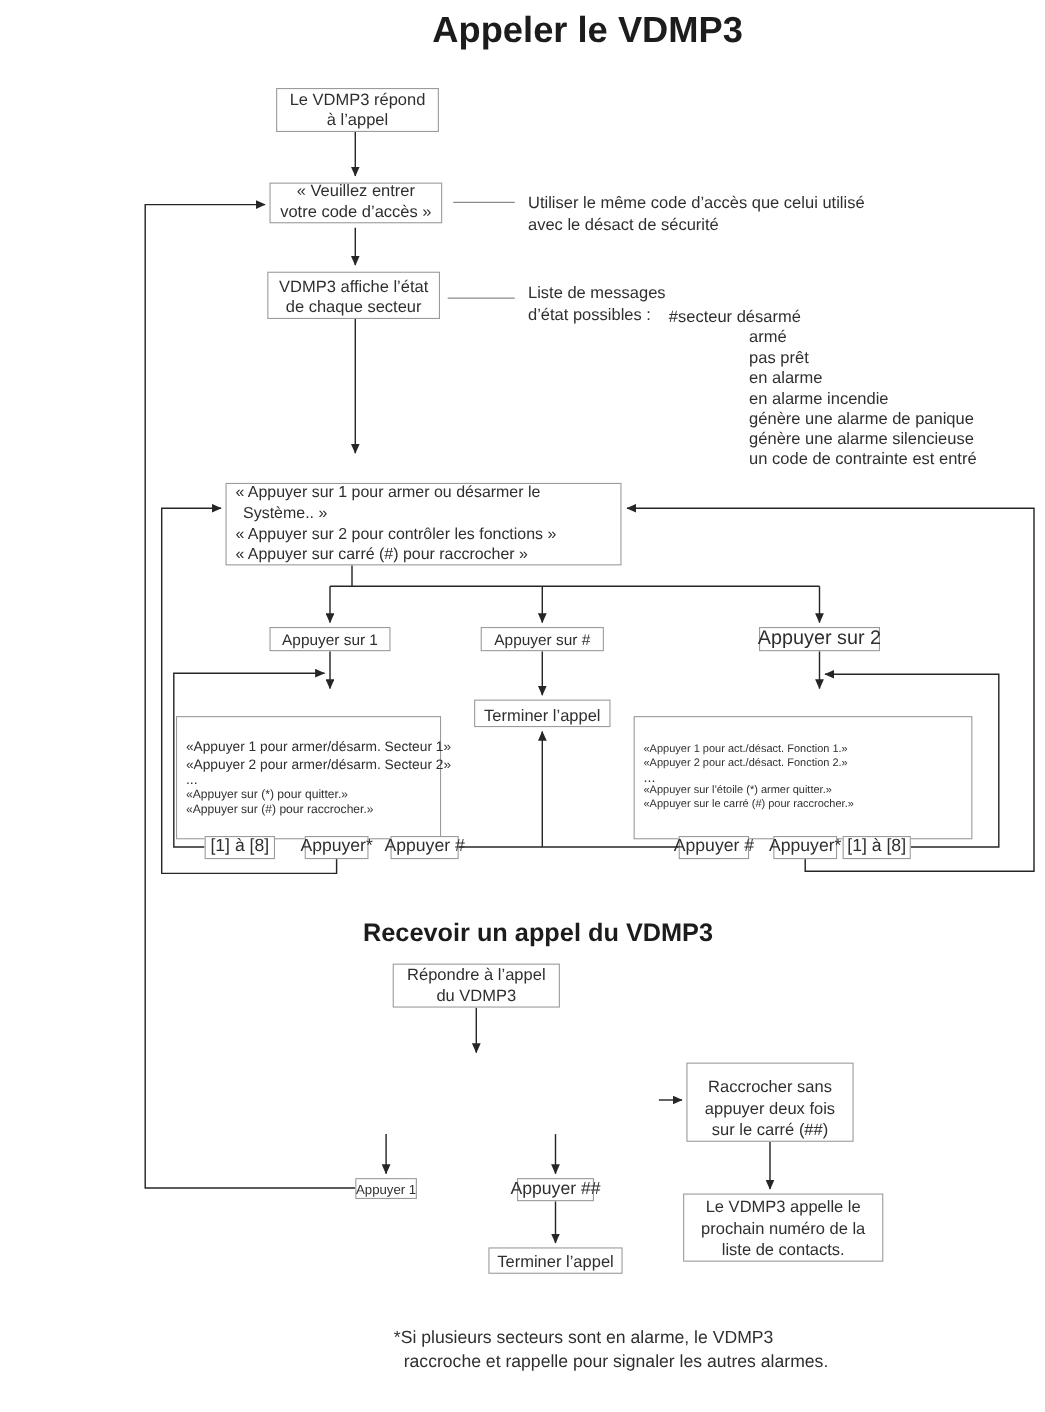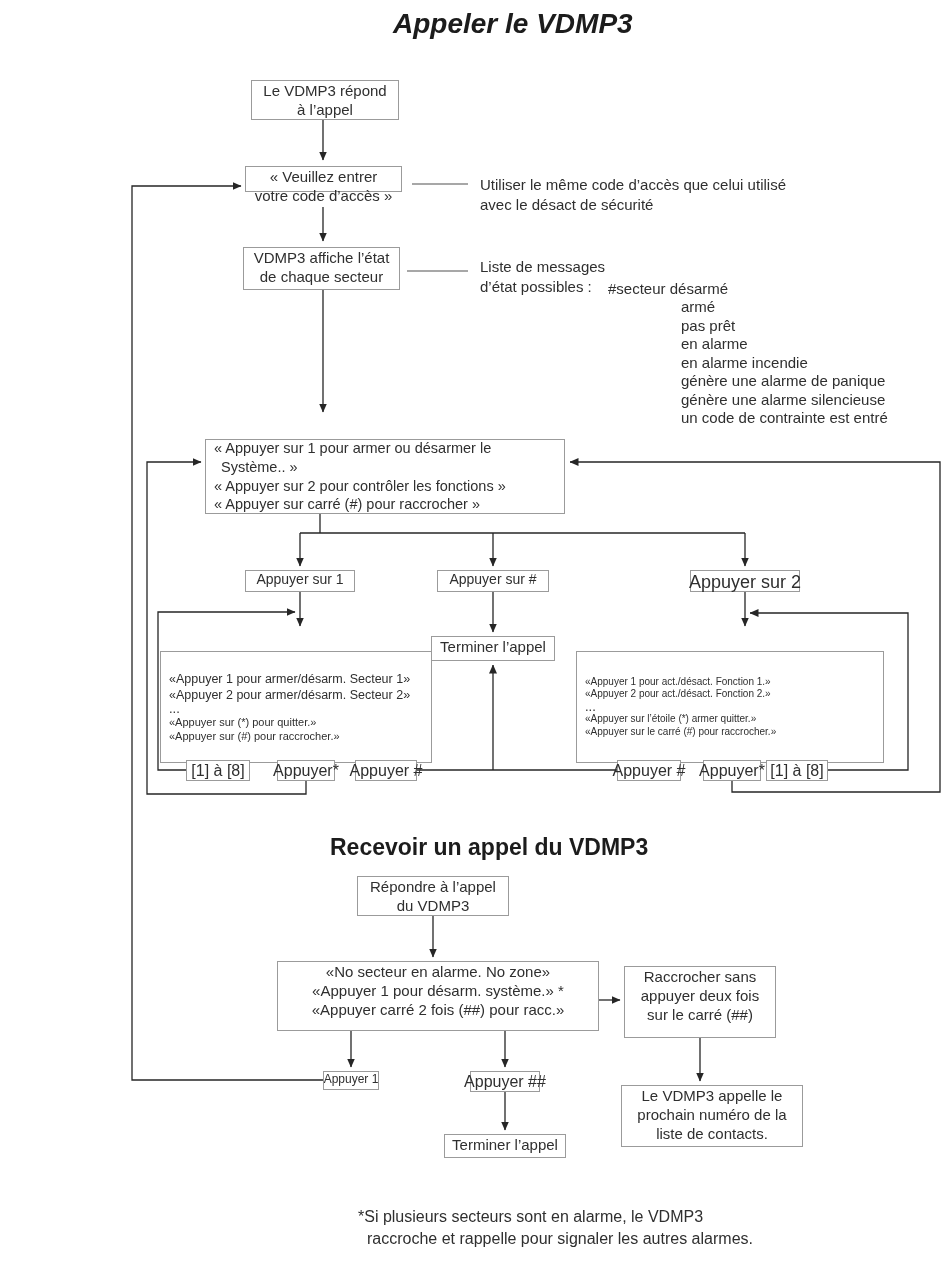--- a/index.html
+++ b/index.html
@@ -3,26 +3,26 @@
 <meta charset="utf-8">
 <style>
   html,body{margin:0;padding:0;background:#ffffff;}
   .canvas{
     position:relative;width:950px;height:1284px;background:#ffffff;
     font-family:"Liberation Sans","DejaVu Sans",sans-serif;color:#2f2f2f;
     overflow:hidden;
   }
   svg.wires{position:absolute;left:0;top:0;z-index:1;}
   .title{position:absolute;z-index:3;font-weight:bold;color:#1c1c1c;margin:0;white-space:nowrap;}
-  .t1{left:393px;top:8px;font-size:28px;font-style:italic;}
+  .t1{left:393px;top:8px;font-size:33px;}
   .t2{left:330px;top:834px;font-size:23px;}
   .box{
     position:absolute;z-index:2;box-sizing:border-box;background:#ffffff;
     border:1px solid #9b9b9b;display:flex;flex-direction:column;
-    align-items:center;justify-content:flex-start;text-align:center;
+    align-items:center;justify-content:flex-end;text-align:center;
     font-size:15px;line-height:1.28;
   }
   .box span{display:block;white-space:nowrap;}
   .box.leftalign{align-items:flex-start;text-align:left;padding:3px 8px;justify-content:center;margin-top:21px;}
   .menu{font-size:14.5px;}
   .menu .indent{padding-left:7px;}
   .armmenu .small{font-size:12.5px;}
   .armmenu .big{font-size:11px;}
   .armmenu .dots{font-size:13px;line-height:0.9;}
   .fnmenu span{font-size:10px;}
@@ -93,21 +93,21 @@
   </svg>
 
   <h1 class="title t1">Appeler le VDMP3</h1>
   <h1 class="title t2">Recevoir un appel du VDMP3</h1>
 
   <div class="box" style="left:251px;top:80px;width:148px;height:40px">
     <span>Le VDMP3 répond</span>
     <span>à l’appel</span>
   </div>
 
-  <div class="box" style="left:245px;top:166px;width:157px;height:26px">
+  <div class="box" style="left:245px;top:166px;width:157px;height:37px">
     <span>« Veuillez entrer</span>
     <span>votre code d’accès »</span>
   </div>
 
   <div class="note" style="left:480px;top:175px">
     <span>Utiliser le même code d’accès que celui utilisé</span>
     <span>avec le désact de sécurité</span>
   </div>
 
   <div class="box" style="left:243px;top:247px;width:157px;height:43px">
@@ -142,21 +142,21 @@
   <div class="box" style="left:245px;top:570px;width:110px;height:22px;font-size:14px">
     <span>Appuyer sur 1</span>
   </div>
   <div class="box" style="left:437px;top:570px;width:112px;height:22px;font-size:14px">
     <span>Appuyer sur #</span>
   </div>
   <div class="box" style="left:690px;top:570px;width:110px;height:22px;font-size:18px">
     <span>Appuyer sur 2</span>
   </div>
 
-  <div class="box leftalign armmenu" style="left:160px;top:630px;width:272px;height:112px">
+  <div class="box leftalign armmenu" style="left:160px;top:630px;width:241px;height:112px">
     <span class="small">«Appuyer 1 pour armer/désarm. Secteur 1»</span>
     <span class="small">«Appuyer 2 pour armer/désarm. Secteur 2»</span>
     <span class="dots">...</span>
     <span class="big">«Appuyer sur (*) pour quitter.»</span>
     <span class="big">«Appuyer sur (#) pour raccrocher.»</span>
   </div>
 
   <div class="box" style="left:431px;top:636px;width:124px;height:25px">
     <span>Terminer l’appel</span>
   </div>
@@ -186,25 +186,20 @@
   </div>
   <div class="box keybox" style="left:766px;top:760px;width:62px;height:21px">
     <span>[1] à [8]</span>
   </div>
 
   <div class="box" style="left:357px;top:876px;width:152px;height:40px">
     <span>Répondre à l’appel</span>
     <span>du VDMP3</span>
   </div>
 
-  <div class="box" style="left:277px;top:961px;width:322px;height:70px">
-    <span>«No secteur en alarme. No zone»</span>
-    <span>«Appuyer 1 pour désarm. système.» *</span>
-    <span>«Appuyer carré 2 fois (##) pour racc.»</span>
-  </div>
 
   <div class="box" style="left:624px;top:966px;width:152px;height:72px">
     <span>Raccrocher sans</span>
     <span>appuyer deux fois</span>
     <span>sur le carré (##)</span>
   </div>
 
   <div class="box keybox" style="left:323px;top:1071px;width:56px;height:19px;font-size:12px">
     <span>Appuyer 1</span>
   </div>

